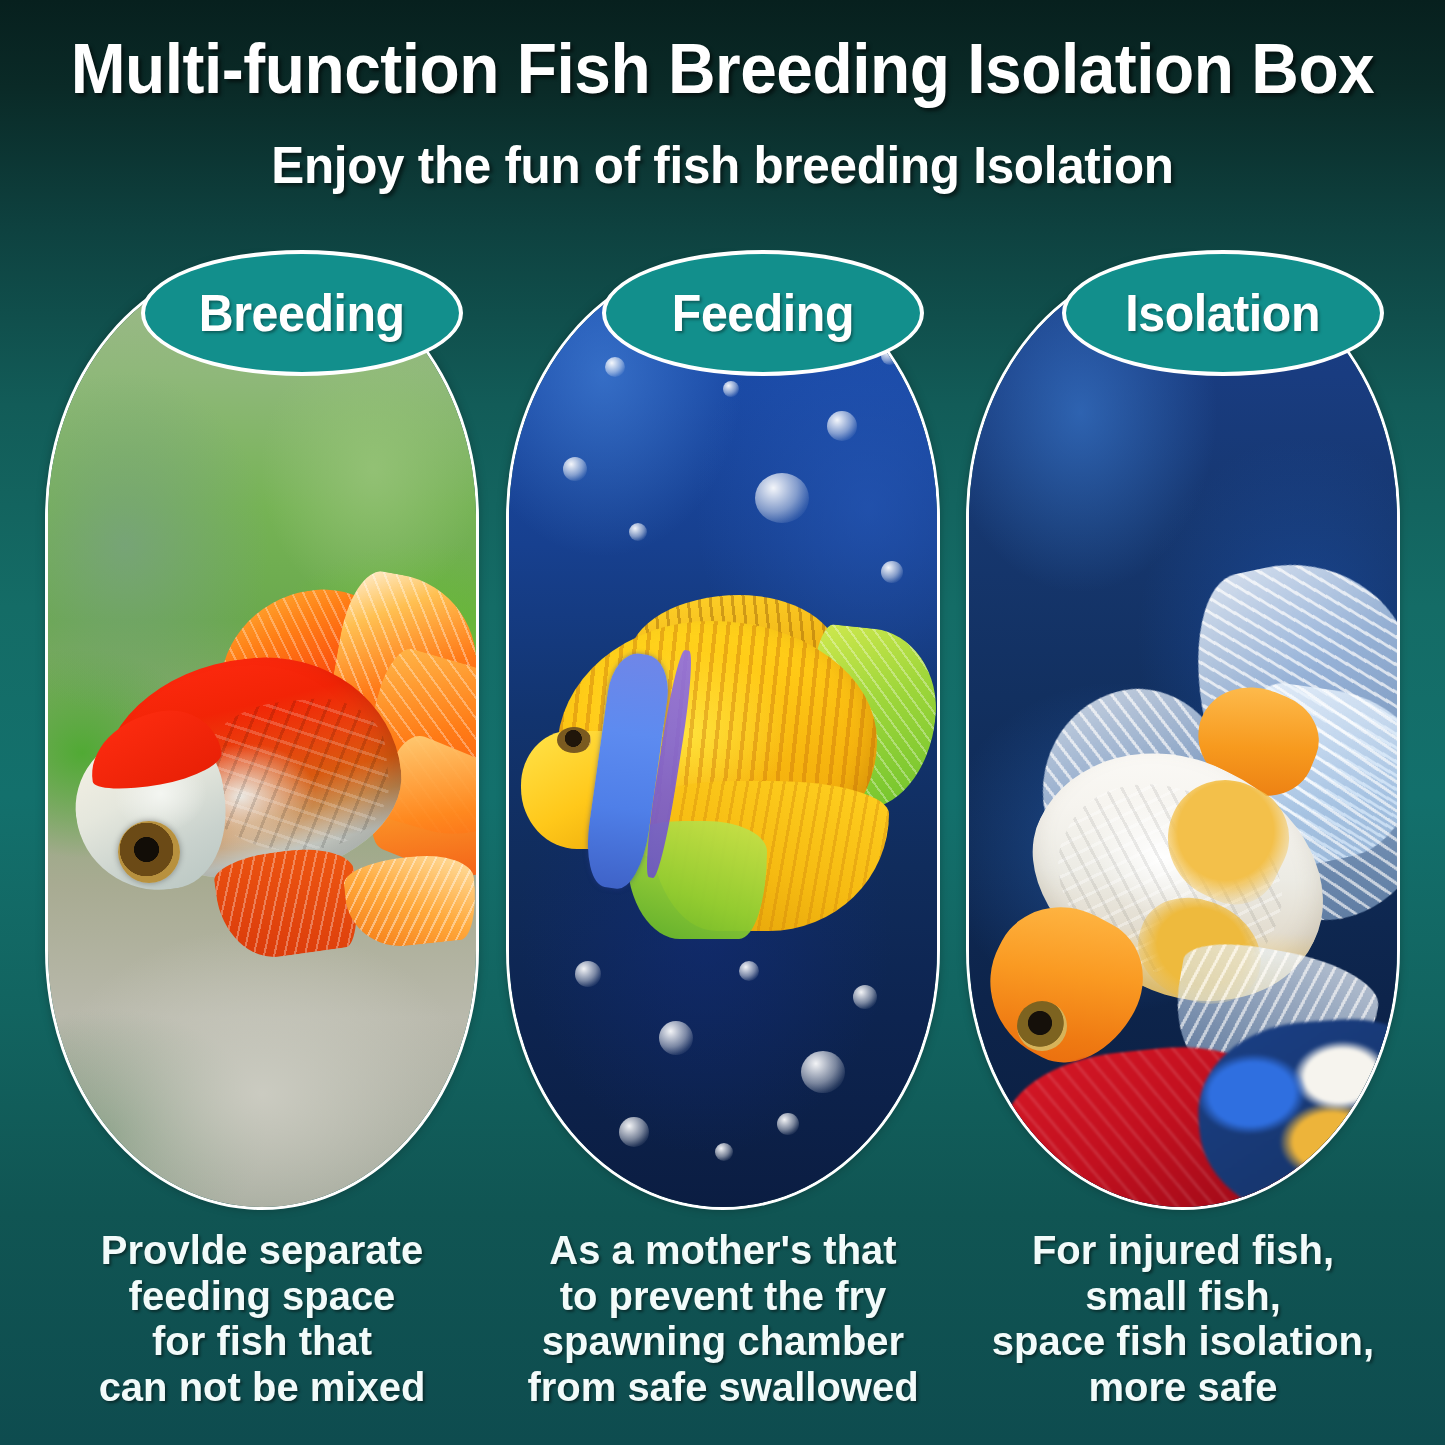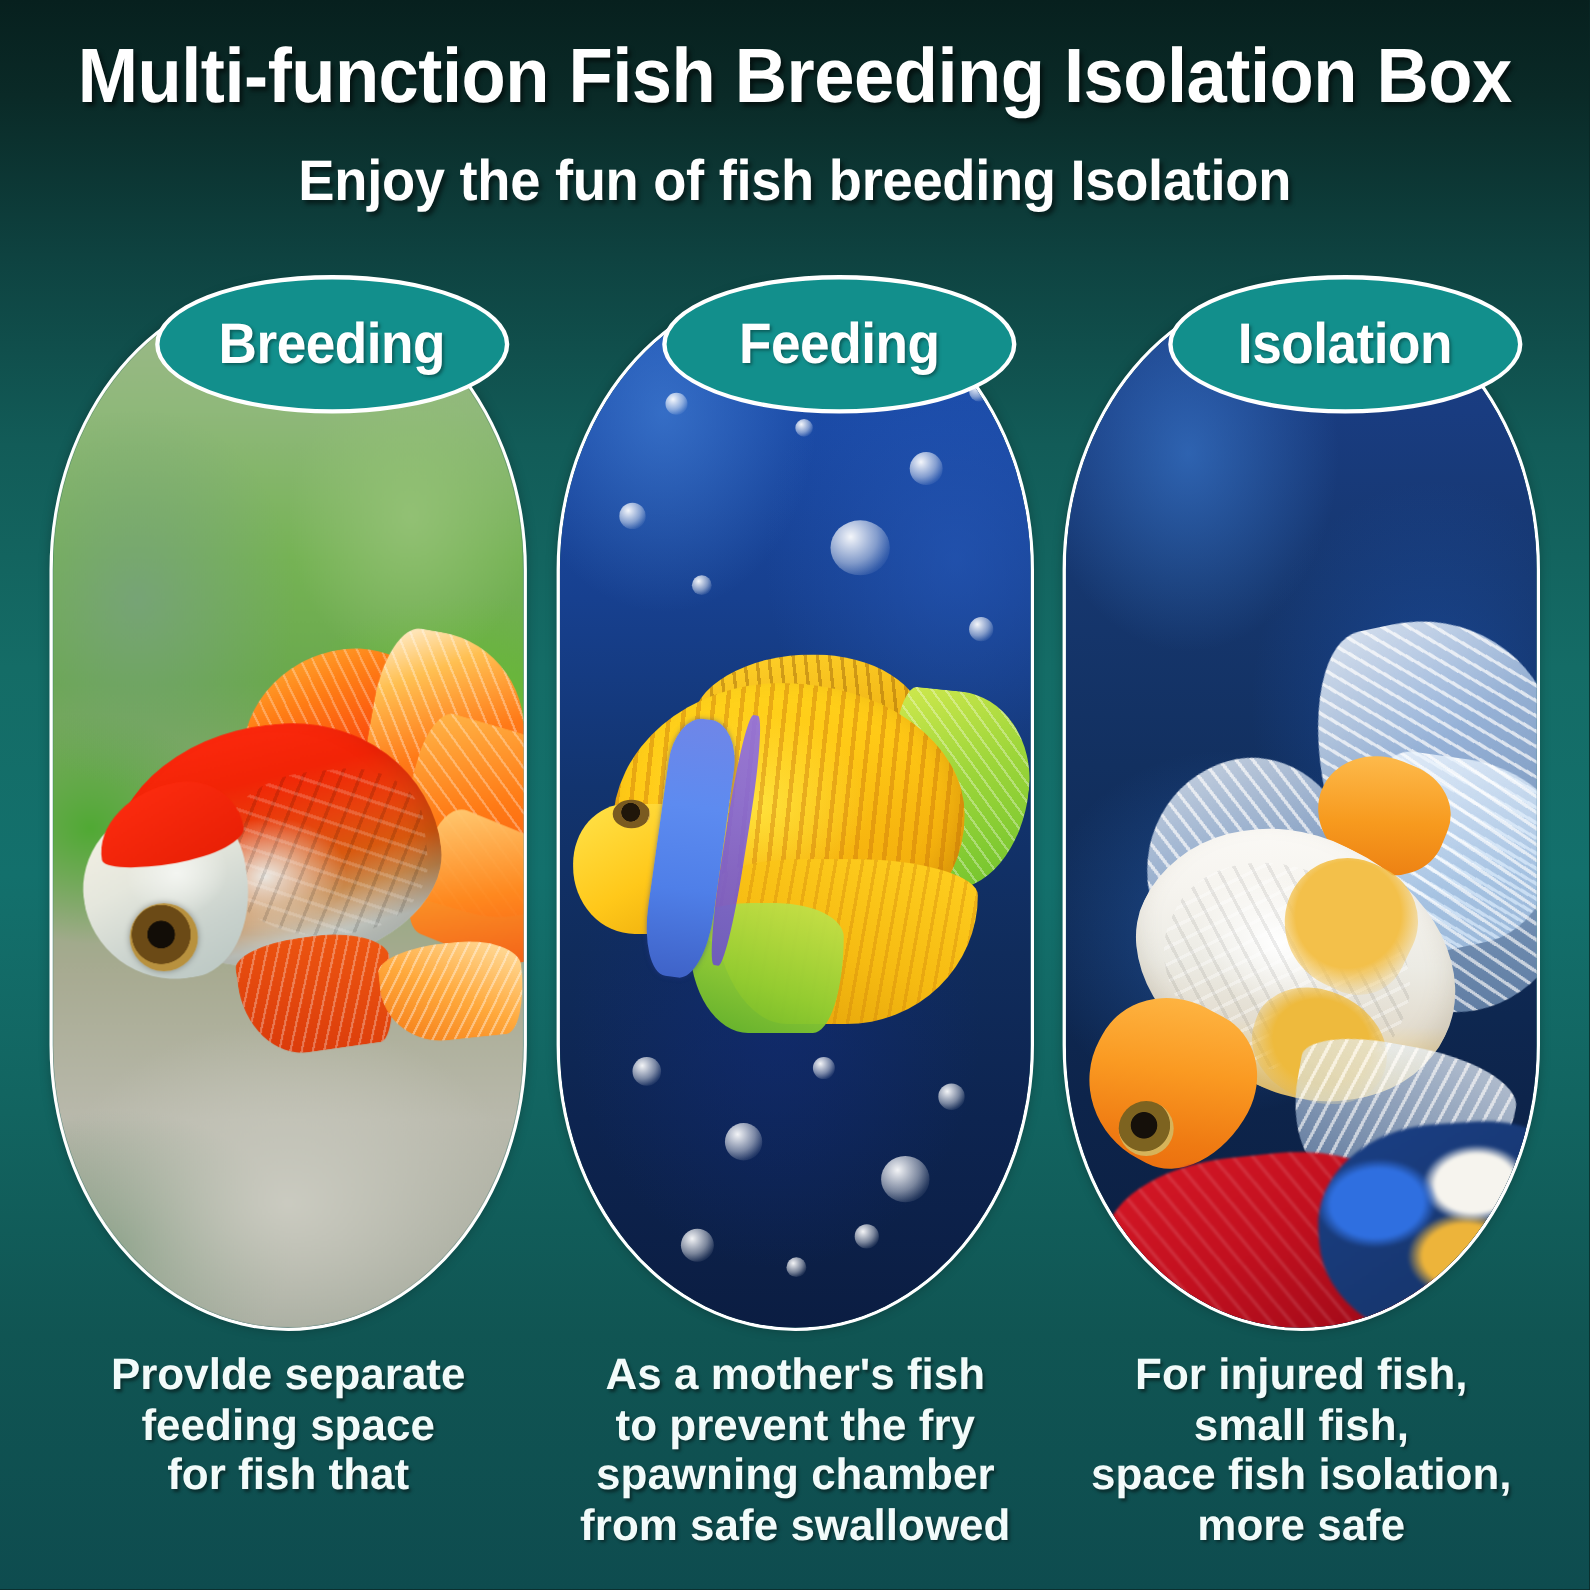--- a/index.html
+++ b/index.html
@@ -504,24 +504,25 @@
         <span class="badge-label">Isolation</span>
       </div>
     </div>
 
   </div>
 
   <div class="caption c1">
     <span class="ln">Provlde separate</span>
     <span class="ln">feeding space</span>
     <span class="ln">for fish that</span>
+    <span class="ln">can not be mixed</span>
   </div>
 
   <div class="caption c2">
-    <span class="ln">As a mother's fish</span>
+    <span class="ln">As a mother's that</span>
     <span class="ln">to prevent the fry</span>
     <span class="ln">spawning chamber</span>
     <span class="ln">from safe swallowed</span>
   </div>
 
   <div class="caption c3">
     <span class="ln">For injured fish,</span>
     <span class="ln">small fish,</span>
     <span class="ln">space fish isolation,</span>
     <span class="ln">more safe</span>

